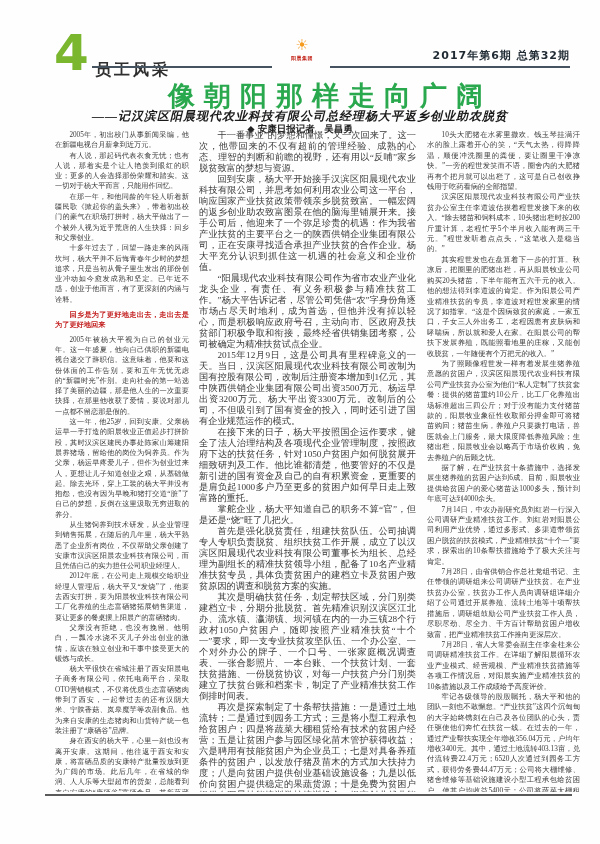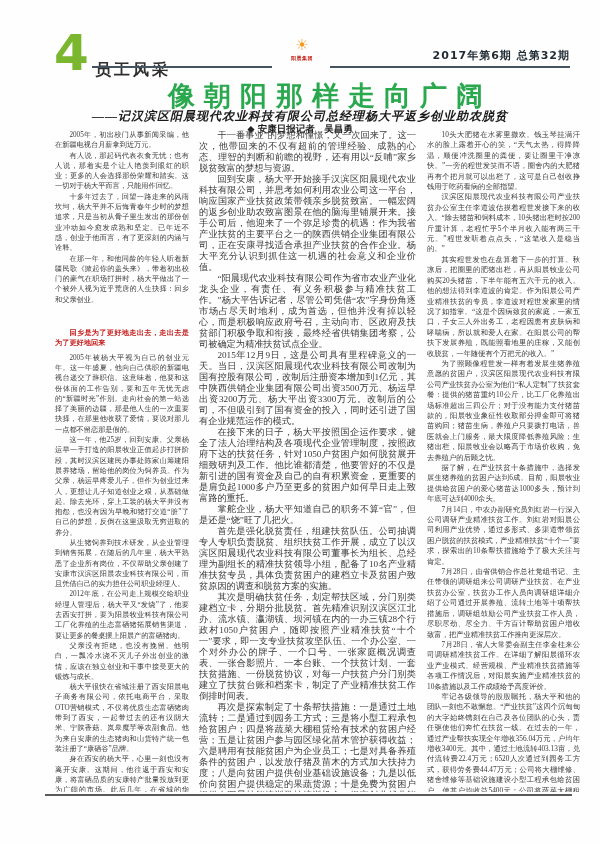--- a/index.html
+++ b/index.html
@@ -42,21 +42,21 @@
     font-size:9.5px;font-weight:bold;color:#222;
     font-family:"DejaVu Sans","Liberation Sans",sans-serif;
   }
   
   .col{position:absolute;top:130px;height:662px;overflow:hidden;color:#3a3a3a;text-align:justify;}
   .col-1{left:55px;width:134px;font-size:7.2px;line-height:10.3px;}
   .col-2{left:199px;width:217px;font-size:9.2px;line-height:11.0px;}
   .col-3{left:427px;width:153px;font-size:7.3px;line-height:10.4px;}
   .col p{margin:0;}
   .col p.para{text-indent:2em;}
-  .col p.subhead{color:#c41f1f;font-weight:bold;margin:23px 0 4px 0;
+  .col p.subhead{color:#c41f1f;font-weight:bold;margin:5px 0 4px 0;
     font-family:"DejaVu Sans","Liberation Sans",sans-serif;}
   .col p.subhead.indent{text-indent:2em;text-align:justify;}
   .bottom-rule{position:absolute;left:45px;top:794px;width:527px;height:2px;background:#5a5a5a;}
 </style>
 </head>
 <body>
 
 <div class="page">
 
   <div>
@@ -71,22 +71,22 @@
     <div class="issue-date">2017年第6期  总第32期</div>
   </div>
 
   <div class="headline">像朝阳那样走向广阔</div>
   <div class="subtitle">——记汉滨区阳晨现代农业科技有限公司总经理杨大平返乡创业助农脱贫</div>
   <div class="byline">◆ 安康日报记者　吴昌勇</div>
 
   <div class="col col-1">
       <p class="para">2005年，初出校门从事新闻采编，他在新疆电视台月薪拿到近万元。</p>
       <p class="para">有人说，那起码代表衣食无忧；也有人说，那着实是个让人艳羡到眼红的职业；更多的人会选择那份荣耀和踏实。这一切对于杨大平而言，只能用作回忆。</p>
+      <p class="para">在那一年，和他同龄的年轻人听着新疆民歌《掀起你的盖头来》，带着初出校门的豪气在职场打拼时，杨大平做出了一个被外人视为近乎荒唐的人生抉择：回乡和父亲创业。</p>
       <p class="para">十多年过去了，回望一路走来的风雨坎坷，杨大平并不后悔青春年少时的梦想追求，只是当初从骨子里生发出的那份创业冲动如今愈发成熟和坚定。已年近不惑，创业于他而言，有了更深刻的内涵与诠释。</p>
-      <p class="para">在那一年，和他同龄的年轻人听着新疆民歌《掀起你的盖头来》，带着初出校门的豪气在职场打拼时，杨大平做出了一个被外人视为近乎荒唐的人生抉择：回乡和父亲创业。</p>
       <p class="subhead indent">回乡是为了更好地走出去，走出去是为了更好地回来</p>
       <p class="para">2005年被杨大平视为自己的创业元年。这一年盛夏，他向自己供职的新疆电视台递交了辞职信。这意味着，他要和这份体面的工作告别，要和五年无忧无虑的“新疆时光”作别。走向社会的第一站选择了美丽的边疆，那是他人生的一次重要抉择，在那里他收获了爱情，要说对那儿一点都不留恋那是假的。</p>
       <p class="para">这一年，他25岁，回到安康。父亲杨运早一手打造的阳晨牧业正值起步打拼阶段，其时汉滨区建民办事处陈家山筹建阳晨养猪场，留给他的岗位为饲养员。作为父亲，杨运早疼爱儿子，但作为创业过来人，更想让儿子知道创业之艰，从基础做起。除去光环，穿上工装的杨大平并没有抱怨，也没有因为早晚和猪打交道“脏”了自己的梦想，反倒在这里汲取无穷进取的养分。</p>
       <p class="para">从生猪饲养到技术研发，从企业管理到销售拓展，在随后的几年里，杨大平熟悉了企业所有岗位，不仅帮助父亲创建了安康市汉滨区阳晨农业科技有限公司，而且凭借自己的实力担任公司职业经理人。</p>
       <p class="para">2012年底，在公司走上规模交给职业经理人管理后，杨大平又“发烧”了，他要去西安打拼，要为阳晨牧业科技有限公司工厂化养殖的生态富硒猪拓展销售渠道，要让更多的餐桌摆上阳晨产的富硒猪肉。</p>
       <p class="para">父亲没有拒绝，也没有挽留。他明白，一瓢冷水浇不灭儿子外出创业的激情，应该在独立创业和干事中接受更大的锻炼与成长。</p>
       <p class="para">杨大平很快在省城注册了西安阳晨电子商务有限公司，依托电商平台，采取OTO营销模式，不仅将优质生态富硒猪肉带到了西安，一起带过去的还有汉阴大米、宁陕香菇、岚皋魔芋等农副食品。他为来自安康的生态猪肉和山货特产统一包装注册了“康硒谷”品牌。</p>
       <p class="para">身在西安的杨大平，心里一刻也没有离开安康。这期间，他往返于西安和安康，将富硒品质的安康特产批量投放到更为广阔的市场。此后几年，在省城的华润、人人乐等大型超市的货架，总能看到来自安康的“康硒谷”富硒食品，其所蕴藏的商业价值和信赖的品质，被越来越多的经销商和用户认购。至2015年，杨大平一手打造的西安阳晨食品有限公司，年销售额达4000多万元，发展近百家超市和加盟店。</p>
     </div>
   <div class="col col-2">

